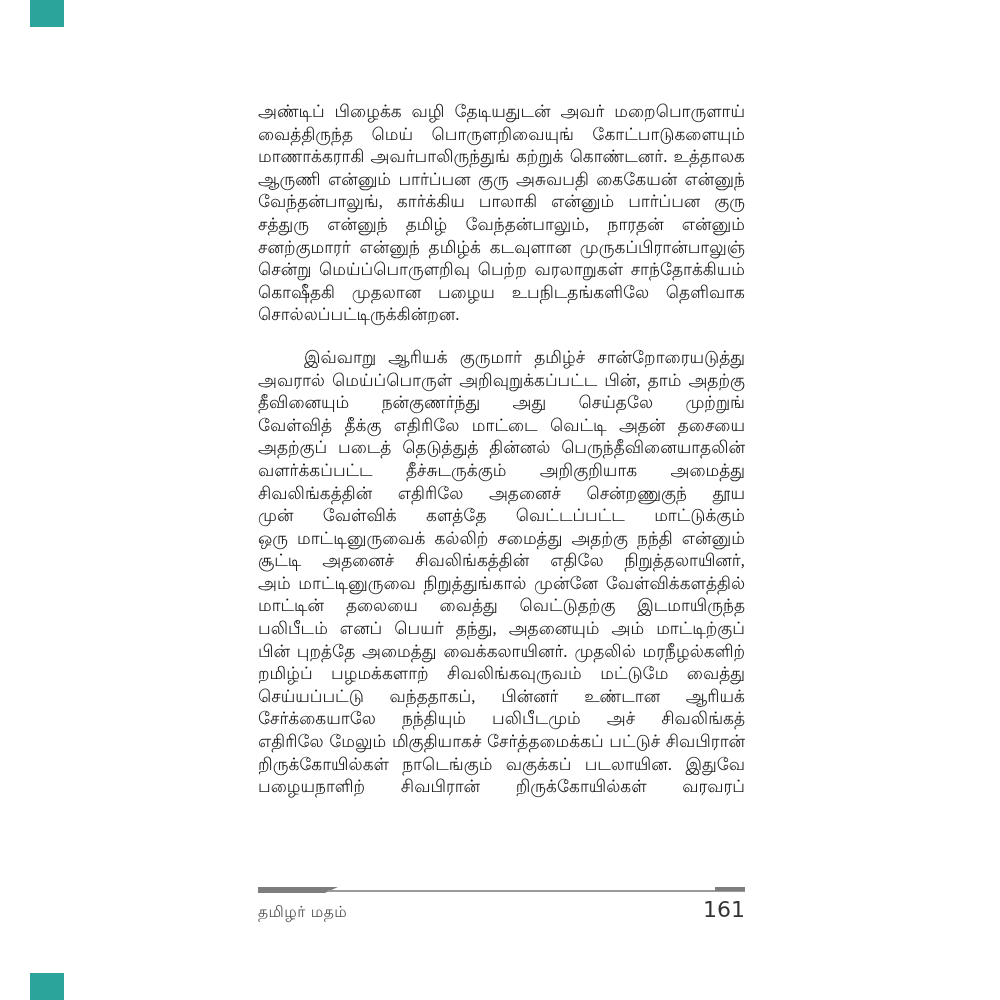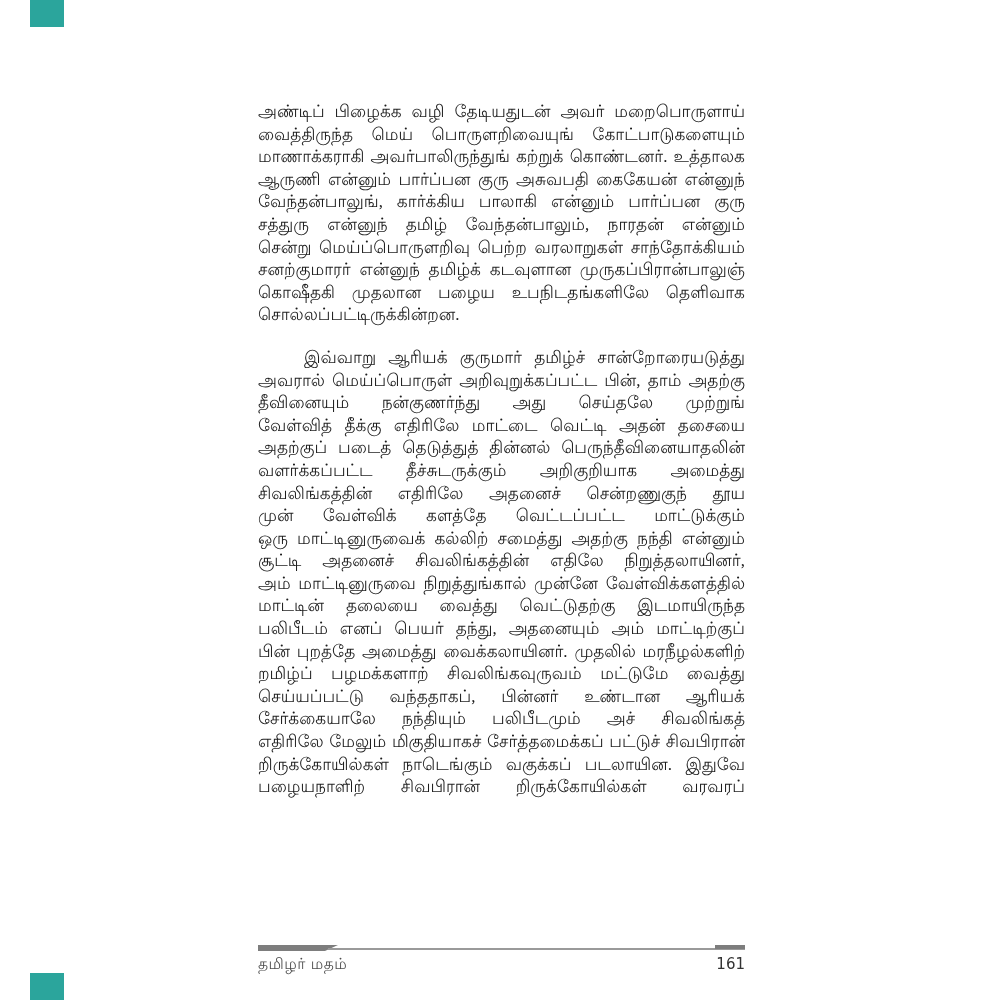--- a/index.html
+++ b/index.html
@@ -36,21 +36,21 @@
     font-size: 17px;
     text-align: justify;
     text-align-last: justify;
     overflow: hidden;
   }
   .line.first-indent { padding-left: 46px; margin-top: 20px; }
   .line.last-line { text-align: center; text-align-last: left; }
 
   .footer {
     position: absolute;
-    left: 258px; top: 945px;
+    left: 258px; top: 887px;
     width: 487px;
   }
   .footer-rule {
     position: relative;
     height: 7px;
   }
   .rule-left {
     position: absolute; left: 0; top: 0;
     width: 80px; height: 6px;
     clip-path: polygon(0 0, 100% 0, calc(100% - 13px) 100%, 0 100%);
@@ -70,42 +70,42 @@
     margin-top: 3px;
   }
   .book-title {
     font-family: "Liberation Sans", "DejaVu Sans", sans-serif;
     font-size: 15.5px;
     color: #4d4d4d;
     letter-spacing: 0.5px;
   }
   .page-number {
     font-family: "DejaVu Sans", "Liberation Sans", sans-serif;
-    font-size: 15px;
+    font-size: 22px;
     color: #333333;
   }
 </style>
 </head>
 <body>
 
 <div class="page">
 
   <div class="corner-tab top" style="background: rgb(43, 165, 156);"></div>
   <div class="corner-tab bottom" style="background: rgb(43, 165, 156);"></div>
 
   <div class="text-block" id="text-block">
       <div class="para">
         <div class="line">அண்டிப் பிழைக்க வழி தேடியதுடன் அவர் மறைபொருளாய்</div>
         <div class="line">வைத்திருந்த மெய் பொருளறிவையுங் கோட்பாடுகளையும் அவர்க்கு</div>
         <div class="line">மாணாக்கராகி அவர்பாலிருந்துங் கற்றுக் கொண்டனர். உத்தாலக</div>
         <div class="line">ஆருணி என்னும் பார்ப்பன குரு அசுவபதி கைகேயன் என்னுந் தமிழ்</div>
         <div class="line">வேந்தன்பாலுங், கார்க்கிய பாலாகி என்னும் பார்ப்பன குரு அசாத</div>
         <div class="line">சத்துரு என்னுந் தமிழ் வேந்தன்பாலும், நாரதன் என்னும் பார்ப்பனன்</div>
+        <div class="line">சனற்குமாரர் என்னுந் தமிழ்க் கடவுளான முருகப்பிரான்பாலுஞ்</div>
         <div class="line">சென்று மெய்ப்பொருளறிவு பெற்ற வரலாறுகள் சாந்தோக்கியம்</div>
-        <div class="line">சனற்குமாரர் என்னுந் தமிழ்க் கடவுளான முருகப்பிரான்பாலுஞ்</div>
         <div class="line">கொஷீதகி முதலான பழைய உபநிடதங்களிலே தெளிவாக எடுத்துச்</div>
         <div class="line last-line">சொல்லப்பட்டிருக்கின்றன.</div>
       </div>
       <div class="para">
         <div class="line first-indent">இவ்வாறு ஆரியக் குருமார் தமிழ்ச் சான்றோரையடுத்து</div>
         <div class="line">அவரால் மெய்ப்பொருள் அறிவுறுக்கப்பட்ட பின், தாம் அதற்கு</div>
         <div class="line">தீவினையும் நன்குணர்ந்து அது செய்தலே முற்றுங் கைவிடலாயினர்.</div>
         <div class="line">வேள்வித் தீக்கு எதிரிலே மாட்டை வெட்டி அதன் தசையை</div>
         <div class="line">அதற்குப் படைத் தெடுத்துத் தின்னல் பெருந்தீவினையாதலின்</div>
         <div class="line">வளர்க்கப்பட்ட தீச்சுடருக்கும் அறிகுறியாக அமைத்து நிறுத்தப்பட்ட</div>

